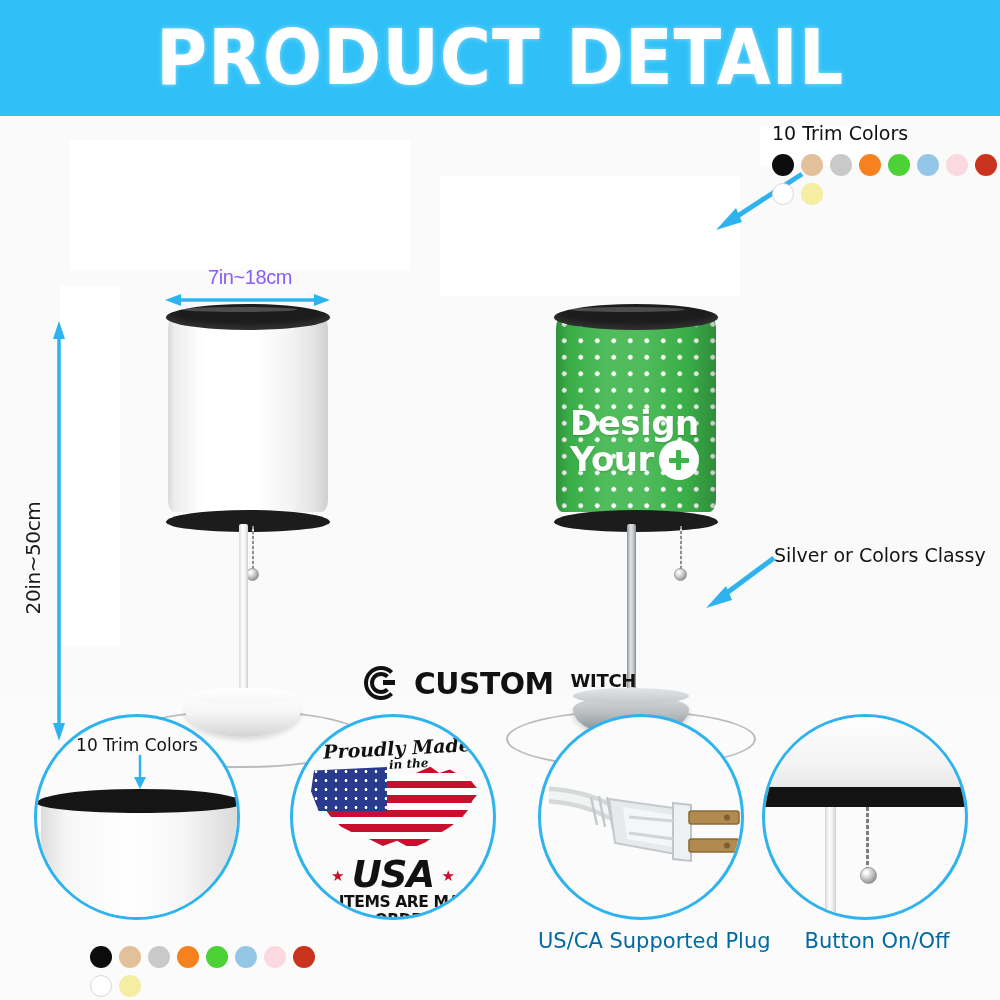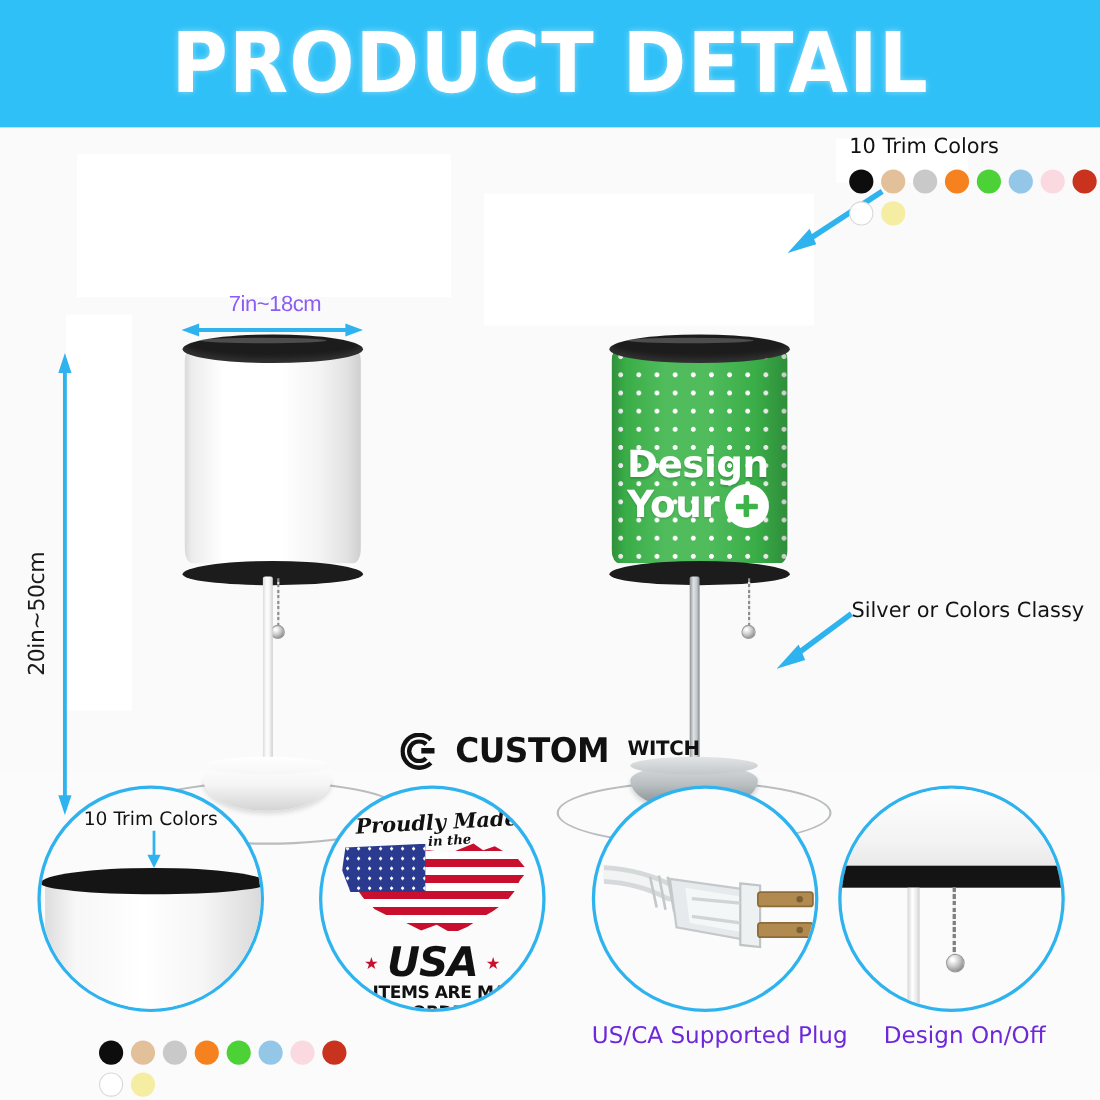--- a/index.html
+++ b/index.html
@@ -176,21 +176,21 @@
   .logo-underline{ height:3px; background:#111; margin-top:2px; }
 
   
   .features{ position:absolute; left:0; top:706px; width:1000px; height:294px; }
   .feature{ position:absolute; width:230px; }
   .circle{
     position:relative; width:206px; height:206px; border-radius:50%;
     border:3px solid #2fb3ef; background:#fbfbfb; overflow:hidden;
   }
   .feature-caption{
-    text-align:center; font-size:21px; color:#6d28d9; margin-top:9px;
+    text-align:center; font-size:21px; color:#0369a1; margin-top:9px;
     font-family:"DejaVu Sans", sans-serif; white-space:nowrap;
   }
 
   
   .f1-label{
     position:absolute; left:0; top:18px; width:100%; text-align:center;
     font-size:17px; color:#121212; font-family:"DejaVu Sans", sans-serif;
   }
   .f1-shade{
     position:absolute; left:4px; top:82px; width:198px; height:150px;
@@ -468,15 +468,15 @@
   </div>
 
   <div class="feature" style="left:762px; top:8px;">
     <div class="circle">
       <div class="f4-shade"></div>
       <div class="f4-trim"></div>
       <div class="f4-pole"></div>
       <div class="f4-chain"></div>
       <div class="f4-ball"></div>
     </div>
-    <div class="feature-caption">Design On/Off</div>
+    <div class="feature-caption">Button On/Off</div>
   </div>
 </div>
 
 </body></html>

